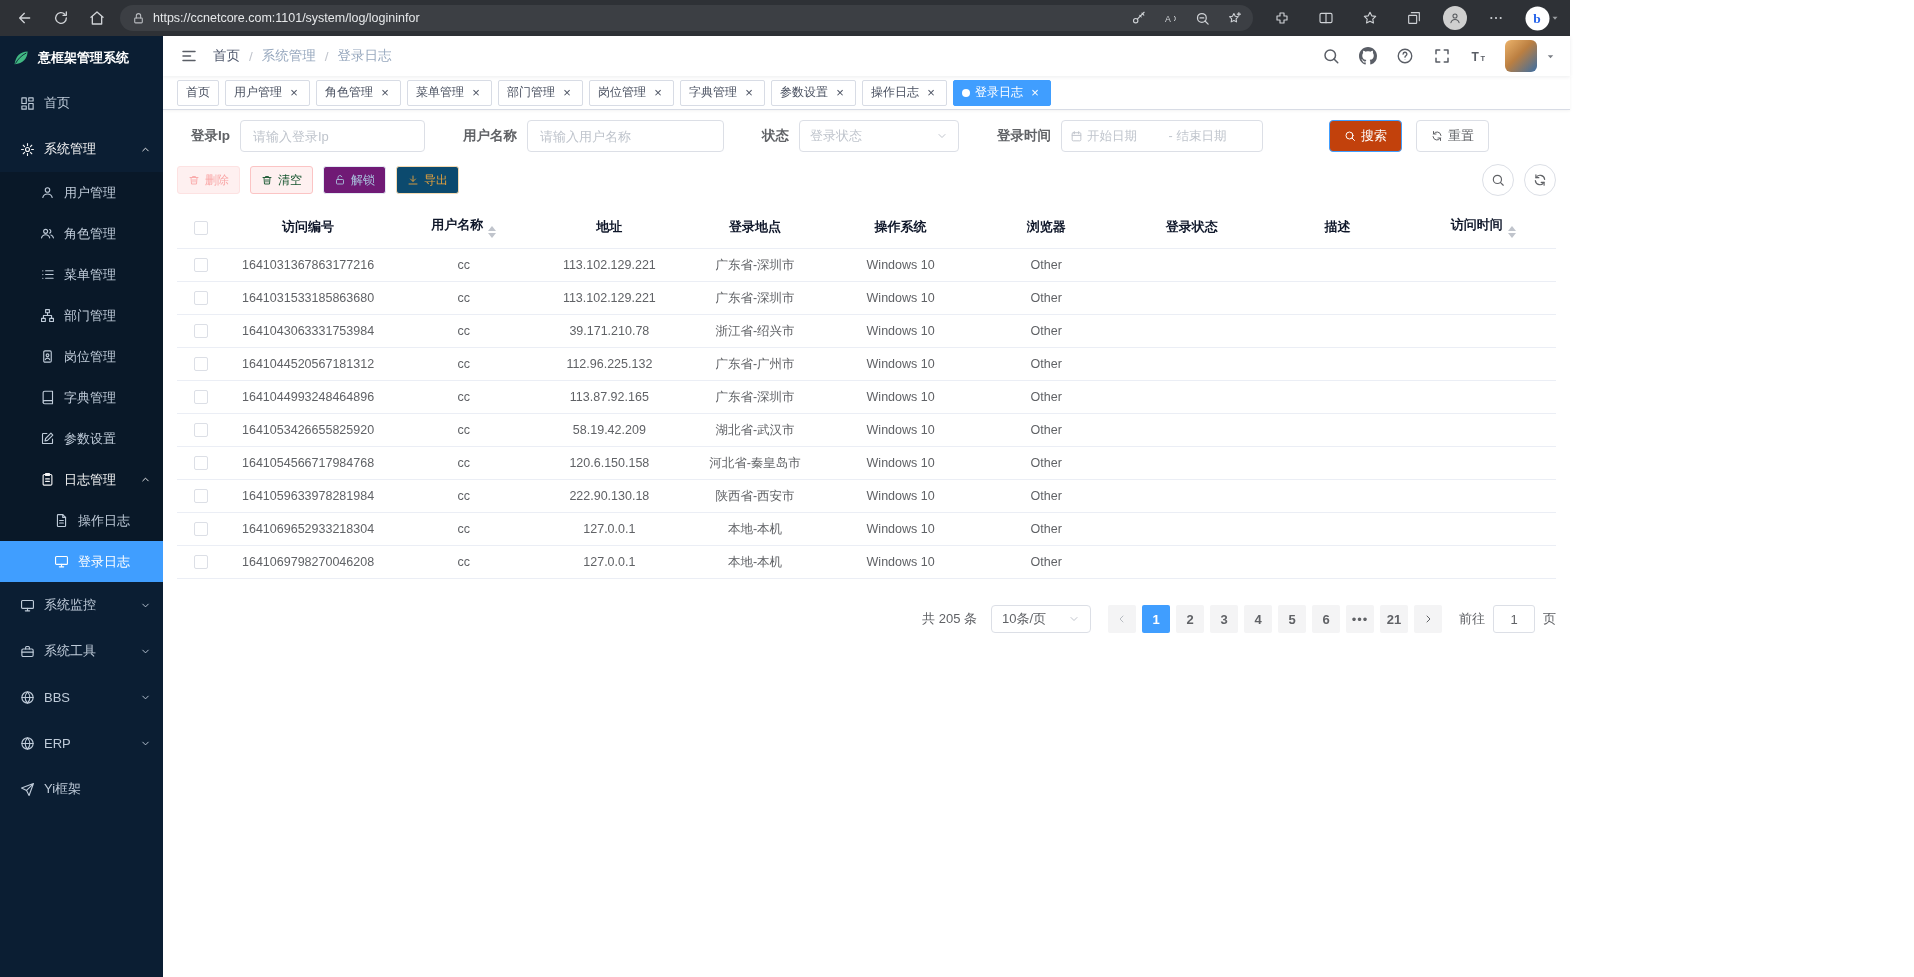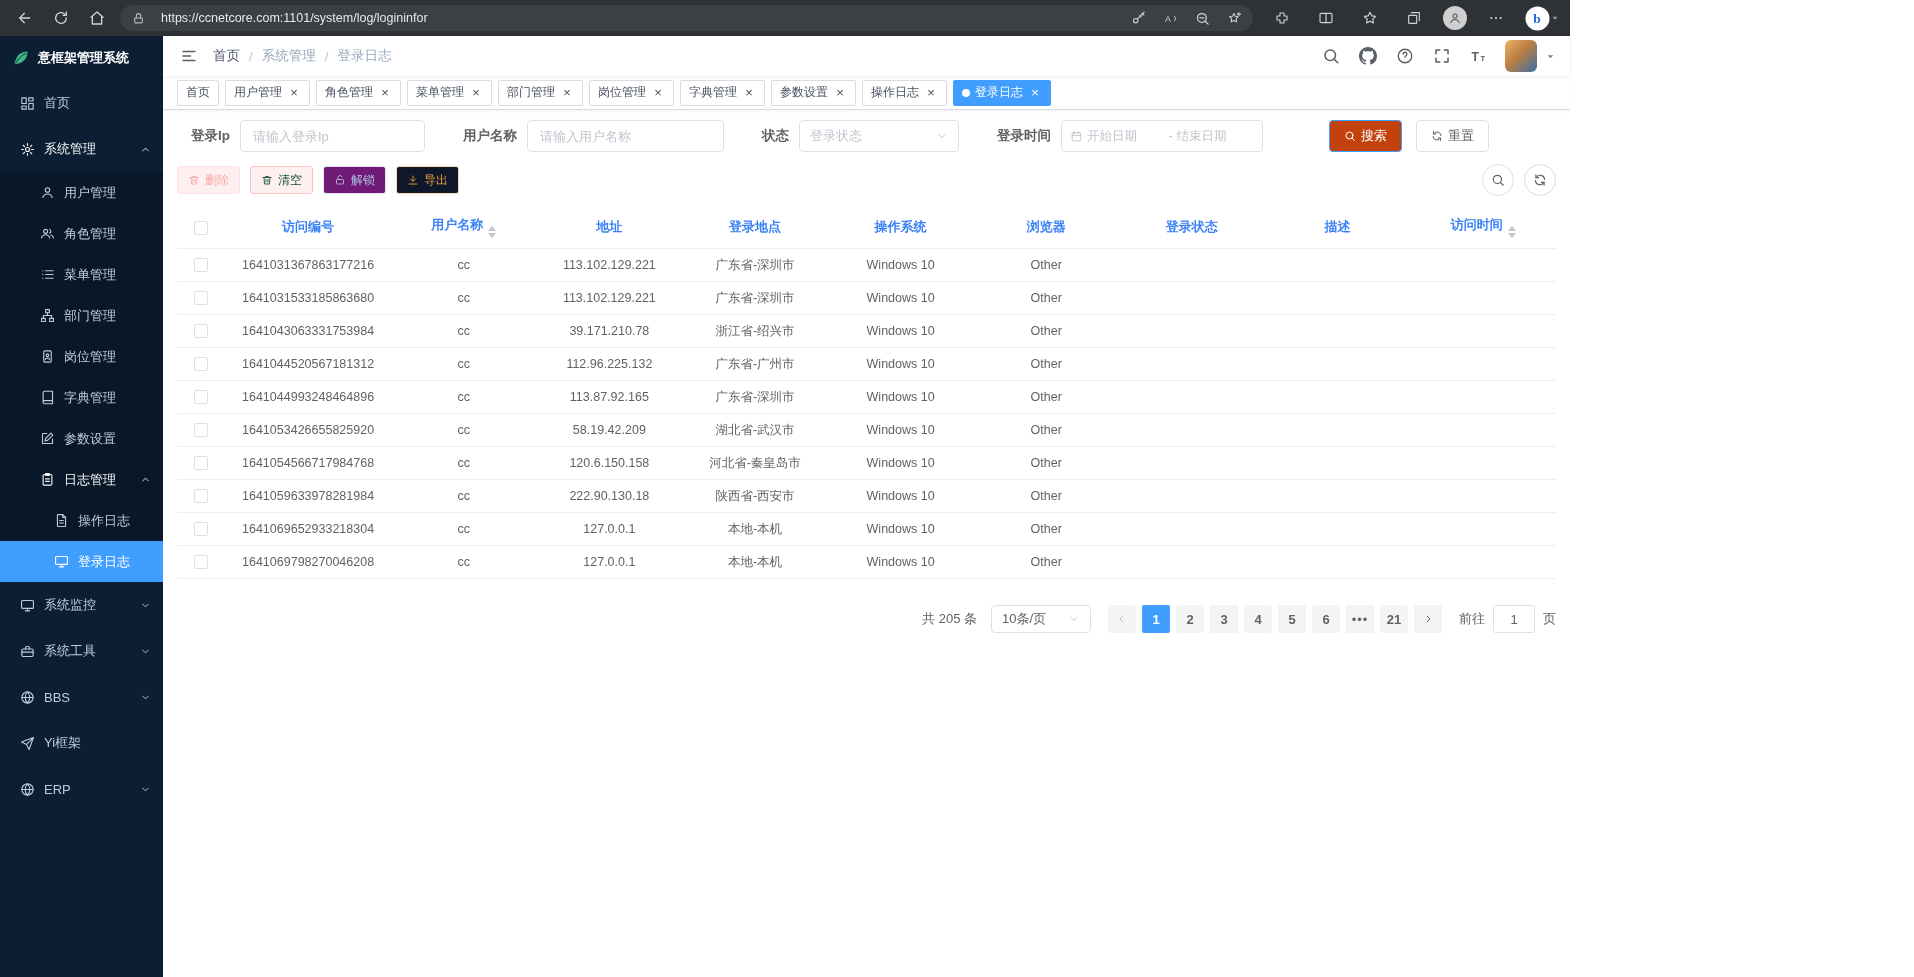--- a/index.html
+++ b/index.html
@@ -6,21 +6,21 @@
 html,body{width:1914px;height:977px;overflow:hidden;background:#fff;
   font-family:"Liberation Sans","DejaVu Sans",sans-serif}
 .window{width:1570px;height:977px;background:#fff}
 
 
 .chrome{height:36px;background:#2e3136;display:flex;align-items:center;padding:0 10px}
 .chrome-left{display:flex;align-items:center;gap:6px}
 .chrome-btn{display:inline-flex;align-items:center;justify-content:center;width:30px;height:28px;
   border-radius:4px;color:#cfd2d6;cursor:pointer;flex:0 0 auto}
 .urlbar{flex:1 1 auto;height:26px;background:#3c3f44;border-radius:13px;display:flex;align-items:center;
-  padding:0 6px 0 12px;gap:16px;margin:0 8px;color:#b9bcc0;min-width:0}
+  padding:0 6px 0 12px;gap:8px;margin:0 8px;color:#b9bcc0;min-width:0}
 .urlbar .url{flex:1;color:#e6e8ea;font-size:12.5px;white-space:nowrap;overflow:hidden}
 .urlbar .chrome-btn{width:26px;height:22px}
 .chrome-right{display:flex;align-items:center;gap:14px;margin-left:6px}
 .chrome-avatar{width:24px;height:24px;border-radius:50%;background:#cfcfcf;color:#55585c;
   display:inline-flex;align-items:center;justify-content:center;cursor:pointer}
 .copilot{width:25px;height:25px;display:inline-flex;cursor:pointer}
 .chrome-caret{color:#9a9da1}
 
 
 .app{display:flex;height:941px}
@@ -88,30 +88,30 @@
 .btn.primary{background:#c2410c;border-color:#409eff;color:#fff}
 .filters .btn{margin-left:0}
 .filters .btn + .btn{margin-left:14px}
 .filters .actions{margin-left:28px;display:flex}
 
 .toolbar{display:flex;align-items:center;margin-top:12px}
 .btn.sm{height:28px;padding:0 10px;font-size:12px;border-radius:3px}
 .btn.danger-disabled{background:#fef0f0;border-color:#fde2e2;color:#f9a7a7;cursor:not-allowed}
 .btn.danger{background:#fef0f0;border-color:#fbc4c4;color:#14532d}
 .btn.info-disabled{background:#701a75;border-color:#e3eaf3;color:#a9c2dd;cursor:not-allowed}
-.btn.warning{background:#0f172a;border-color:#f5dab1;color:#e6a23c}
+.btn.warning{background:#0c4a6e;border-color:#f5dab1;color:#e6a23c}
 .toolbar .btn + .btn{margin-left:10px}
 .spacer{flex:1}
 .circle-btn{width:32px;height:32px;border-radius:50%;border:1px solid #dcdfe6;background:#fff;
   color:#606266;display:inline-flex;align-items:center;justify-content:center;cursor:pointer}
 .circle-btn + .circle-btn{margin-left:10px}
 
 
 table.grid{width:100%;border-collapse:collapse;margin-top:10px;table-layout:fixed;font-size:12.5px}
-.grid th{font-weight:bold;color:#3b82f6;padding:10px 0;border-bottom:1px solid #ebeef5;
+.grid th{font-weight:bold;color:#0f172a;padding:10px 0;border-bottom:1px solid #ebeef5;
   text-align:center;font-size:13px;white-space:nowrap}
 .grid td{color:#606266;height:33px;border-bottom:1px solid #ebeef5;text-align:center;
   white-space:nowrap;overflow:hidden}
 .cbx{display:inline-block;width:14px;height:14px;border:1px solid #dcdfe6;border-radius:2px;
   background:#fff;vertical-align:middle;cursor:pointer}
 .sort{display:inline-flex;flex-direction:column;margin-left:5px;vertical-align:-2px;cursor:pointer}
 .sort .up{width:0;height:0;border:4px solid transparent;border-top-width:0;
   border-bottom:5px solid #c0c4cc;margin-bottom:2px}
 .sort .dn{width:0;height:0;border:4px solid transparent;border-bottom-width:0;
   border-top:5px solid #c0c4cc}
@@ -454,38 +454,38 @@
             <span class="mlabel">BBS</span>
             <span class="ic arrow ic11">
               <svg viewBox="0 0 24 24" fill="none" stroke="currentColor" stroke-linecap="round" stroke-linejoin="round" stroke-width="2">
                 <path d="M6 9l6 6 6-6"></path>
               </svg>
             </span>
           </div>
           <div class="menu-item lv0">
             <span class="ic ic15">
               <svg viewBox="0 0 24 24" fill="none" stroke="currentColor" stroke-linecap="round" stroke-linejoin="round" stroke-width="1.8">
-                <path d="M21.5 2.5L10.5 13.5M21.5 2.5L14.5 21.5l-4-8-8-4z"></path>
-              </svg>
-            </span>
-            <span class="mlabel">Yi框架</span>
-          </div>
-          <div class="menu-item lv0">
-            <span class="ic ic15">
-              <svg viewBox="0 0 24 24" fill="none" stroke="currentColor" stroke-linecap="round" stroke-linejoin="round" stroke-width="1.8">
                 <circle cx="12" cy="12" r="9"></circle>
                 <path d="M3 12h18M12 3c-2.5 2.7-3.8 5.8-3.8 9s1.3 6.3 3.8 9c2.5-2.7 3.8-5.8 3.8-9S14.5 5.7 12 3z"></path>
               </svg>
             </span>
             <span class="mlabel">ERP</span>
             <span class="ic arrow ic11">
               <svg viewBox="0 0 24 24" fill="none" stroke="currentColor" stroke-linecap="round" stroke-linejoin="round" stroke-width="2">
                 <path d="M6 9l6 6 6-6"></path>
               </svg>
             </span>
+          </div>
+          <div class="menu-item lv0">
+            <span class="ic ic15">
+              <svg viewBox="0 0 24 24" fill="none" stroke="currentColor" stroke-linecap="round" stroke-linejoin="round" stroke-width="1.8">
+                <path d="M21.5 2.5L10.5 13.5M21.5 2.5L14.5 21.5l-4-8-8-4z"></path>
+              </svg>
+            </span>
+            <span class="mlabel">Yi框架</span>
           </div>
         </nav>
     </aside>
 
     <div class="main">
 
       <header class="topbar">
         <span class="ham">
           <span class="ic ic18">
               <svg viewBox="0 0 24 24" fill="none" stroke="currentColor" stroke-linecap="round" stroke-linejoin="round" stroke-width="2">

